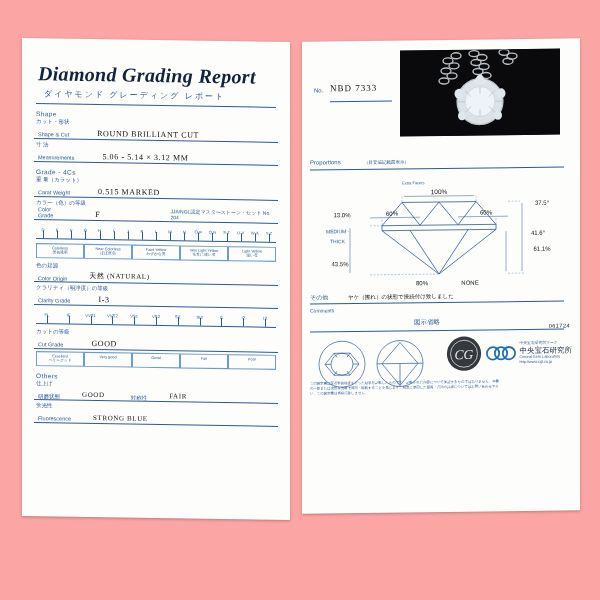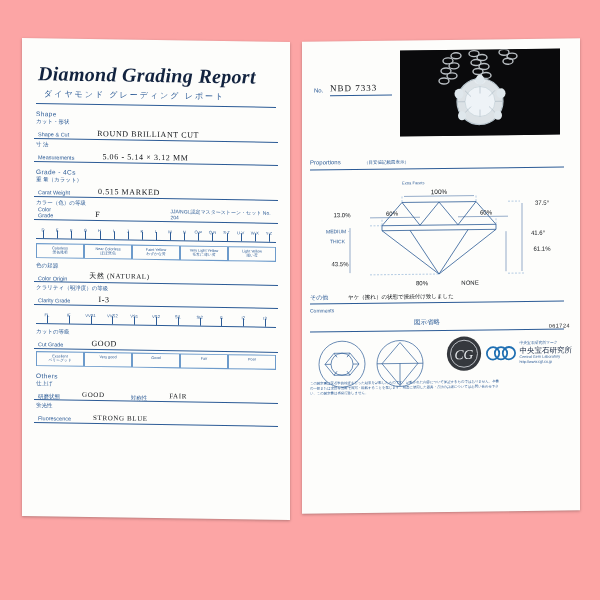--- a/index.html
+++ b/index.html
@@ -163,21 +163,21 @@
   .num-val {
     position: absolute;
     left: 28px;
     top: 42px;
     font-family: "Liberation Serif", serif;
     font-size: 9px;
     color: #111418;
     letter-spacing: 1px;
     border-bottom: 1px solid #2c5b96;
     width: 62px;
-    padding-bottom: 2px;
+    padding-bottom: 8px;
   }
   .prop-label {
     position: absolute;
     left: 8px;
     top: 118px;
     font-size: 6px;
     color: #2c5b96;
   }
   .prop-sub {
     position: absolute;

